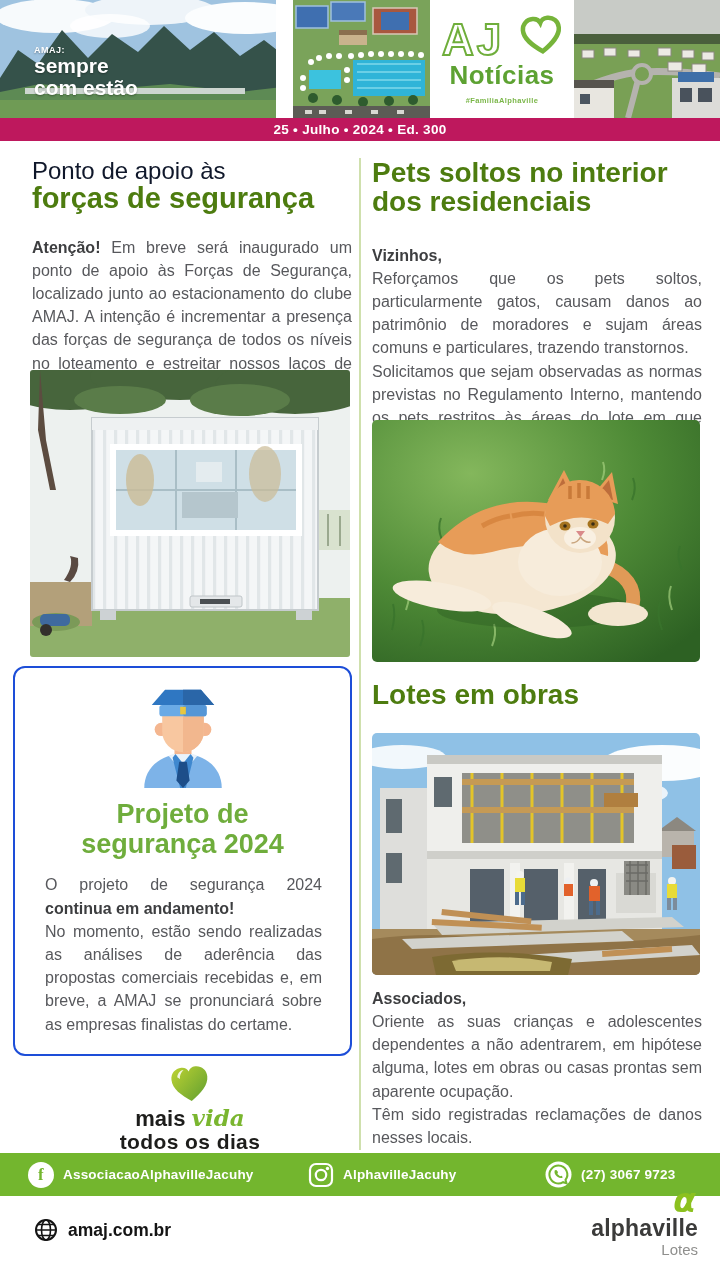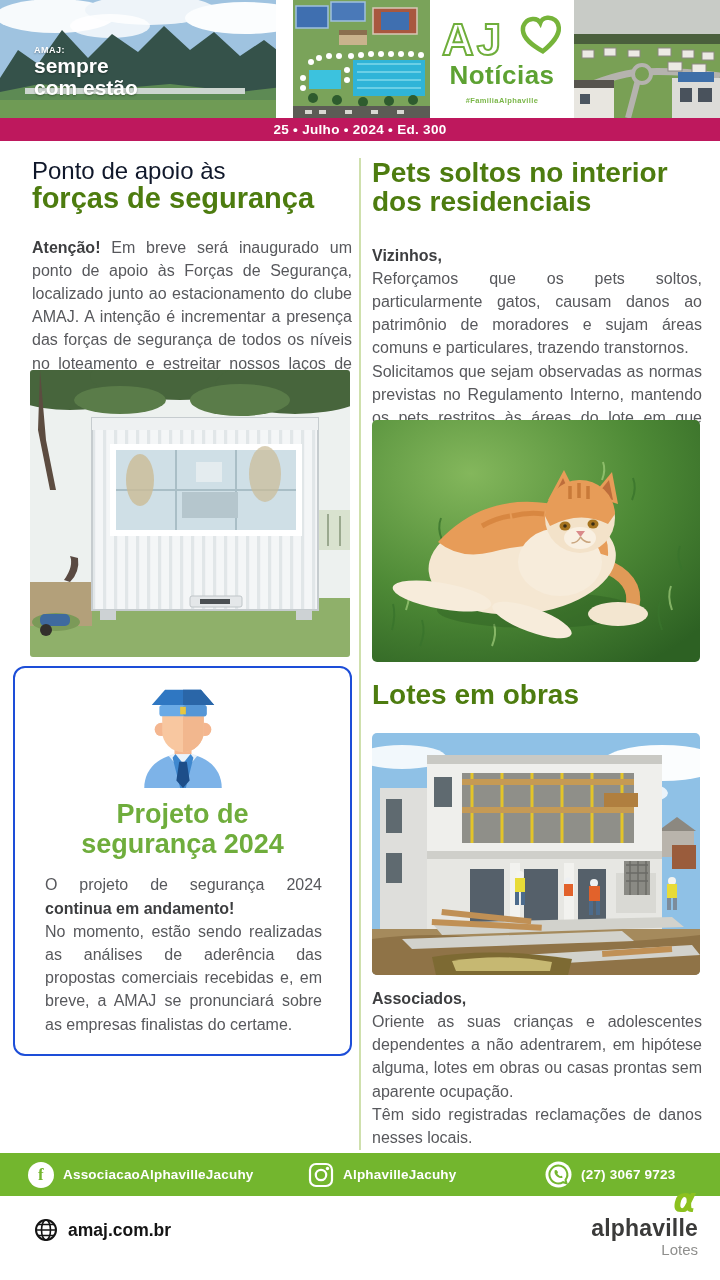--- a/index.html
+++ b/index.html
@@ -240,20 +240,36 @@
       <path d="M55 4 H74 L88 20 H55 Z" fill="#2a66a8"></path>
     </svg>
     <div class="card-title">
       <div>Projeto de</div>
       <div>segurança 2024</div>
     </div>
     <p class="body-txt card-text"><span>O projeto de segurança 2024 </span><b>continua em andamento!</b></p>
     <p class="body-txt" style="margin:0 28px 0 30px;">No momento, estão sendo realizadas as análises de aderência das propostas comerciais recebidas e, em breve, a AMAJ se pronunciará sobre as empresas finalistas do certame.</p>
   </div>
 
+  <div class="maisvida">
+    <svg width="44" height="40" viewBox="0 0 44 40" style="margin:0 auto;">
+      <defs>
+        <linearGradient id="gheart" x1="0" y1="0" x2="1" y2="1">
+          <stop offset="0" stop-color="#bcd232"></stop>
+            <stop offset="1" stop-color="#5f9e31"></stop>
+        </linearGradient>
+      </defs>
+      <g transform="translate(4,3) rotate(-6 18 17)">
+        <path d="M18 34 C8 27 0 20 0 11 C0 4.5 5 0 11 0 C14.5 0 17 1.8 18 4.5 C19 1.8 21.5 0 25 0 C31 0 36 4.5 36 11 C36 20 28 27 18 34 Z" fill="url(#gheart)"></path>
+        <path d="M6 9 C7 4.5 10 2.5 13 2.5 C10 5 8.5 7.5 8.5 11 Z" fill="#ffffff" opacity=".85"></path>
+      </g>
+    </svg>
+    <div class="mv-line1"><span>mais </span><span class="mv-vida">vida</span></div>
+    <div class="mv-line2">todos os dias</div>
+  </div>
 
   <div class="abs" style="left:372px; top:158px; width:330px;">
     <div class="h-green" style="font-size:28px;">Pets soltos no interior dos residenciais</div>
     <div class="salut" style="margin-top:30px;">Vizinhos,</div>
     <p class="body-txt" style="margin-top:2px;">Reforçamos que os pets soltos, particularmente gatos, causam danos ao patrimônio de moradores e sujam áreas comuns e particulares, trazendo transtornos.</p>
     <p class="body-txt">Solicitamos que sejam observadas as normas previstas no Regulamento Interno, mantendo os pets restritos às áreas do lote em que residem.</p>
   </div>
 
   <div class="abs photo" style="left:372px; top:420px; width:328px; height:242px;">
     <svg width="328" height="242" viewBox="0 0 328 242" preserveAspectRatio="none">

